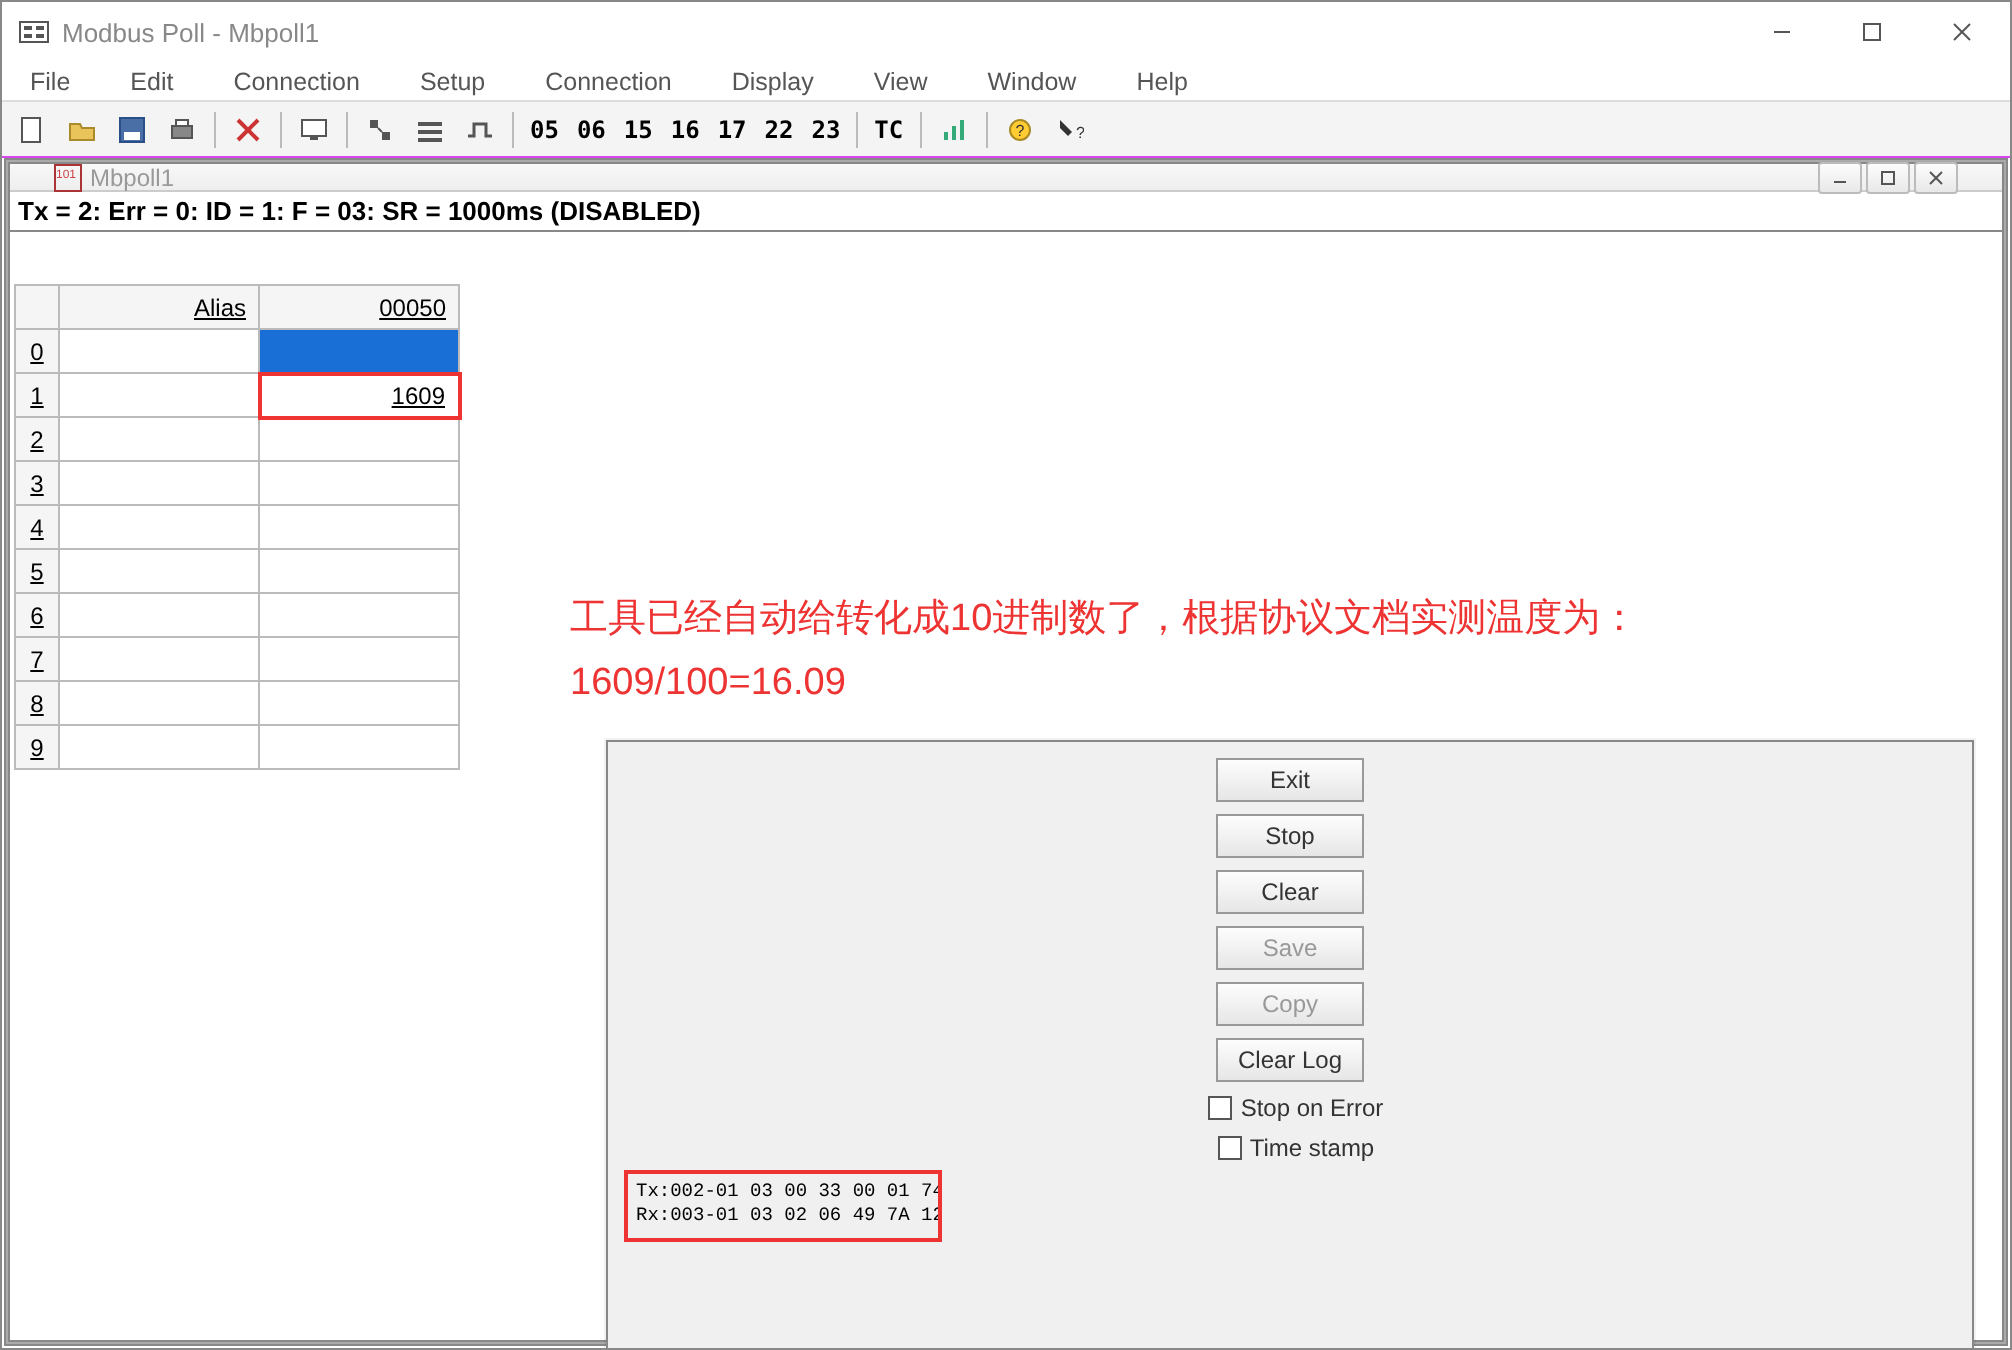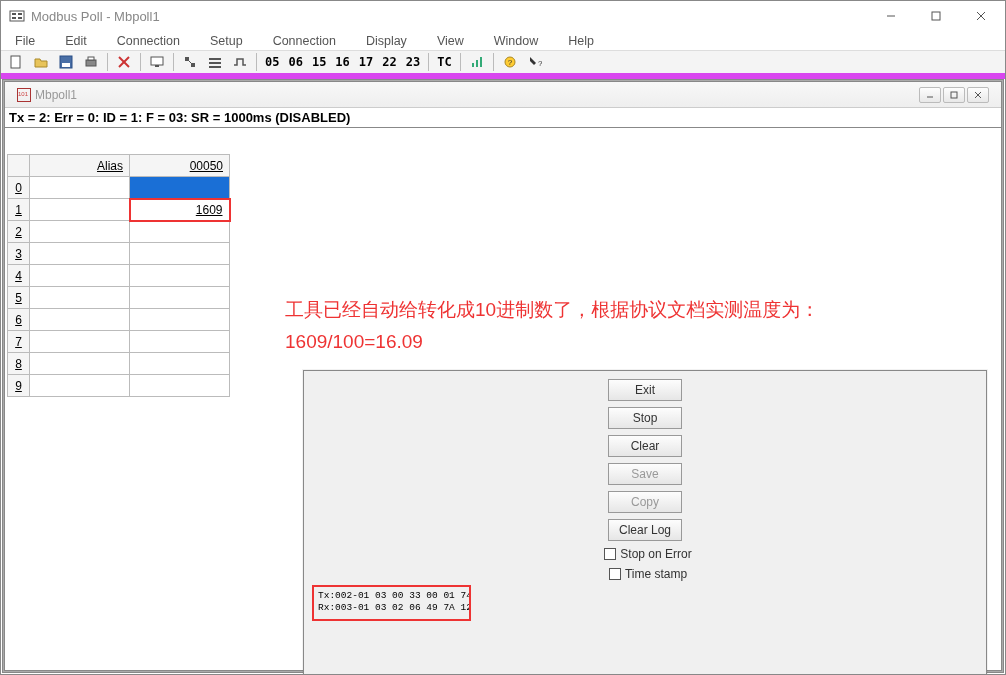--- a/index.html
+++ b/index.html
@@ -40,21 +40,21 @@
     gap: 14px;
     color: #555;
     border-bottom: 1px solid #ddd;
     font-size: 12.5px;
   }
   .menubar span { padding: 2px 8px; }
   
   .toolbar {
     height: 28px;
     background: #f4f4f4;
-    border-bottom: 6px solid #d946ef;
+    border-bottom: 1px solid #d946ef;
     display: flex;
     align-items: center;
     padding: 0 4px;
     gap: 3px;
   }
   .tb-btn {
     width: 22px; height: 22px;
     display: flex; align-items: center; justify-content: center;
     border: 1px solid transparent;
     font-size: 11px;
@@ -81,25 +81,25 @@
   }
   
   .child {
     position: absolute;
     left: 1px; top: 1px; right: 1px;
     background: #fff;
     border: 1px solid #888;
     height: calc(100% - 2px);
   }
   .child-titlebar {
-    height: 26px;
+    height: 14px;
     background: linear-gradient(#f8f8f8,#eee);
     border-bottom: 1px solid #ccc;
     display: flex; align-items: center;
-    padding: 0 12px;
+    padding: 0 22px;
     color: #999;
   }
   .child-titlebar .t { flex:1; margin-left:4px; font-size:12px;}
   .child-controls { display:flex; gap:2px; }
   .child-controls .cb {
     width: 22px; height: 16px;
     border: 1px solid #bbb;
     background: linear-gradient(#fdfdfd,#e8e8e8);
     border-radius: 2px;
     display: flex; align-items:center; justify-content:center;

